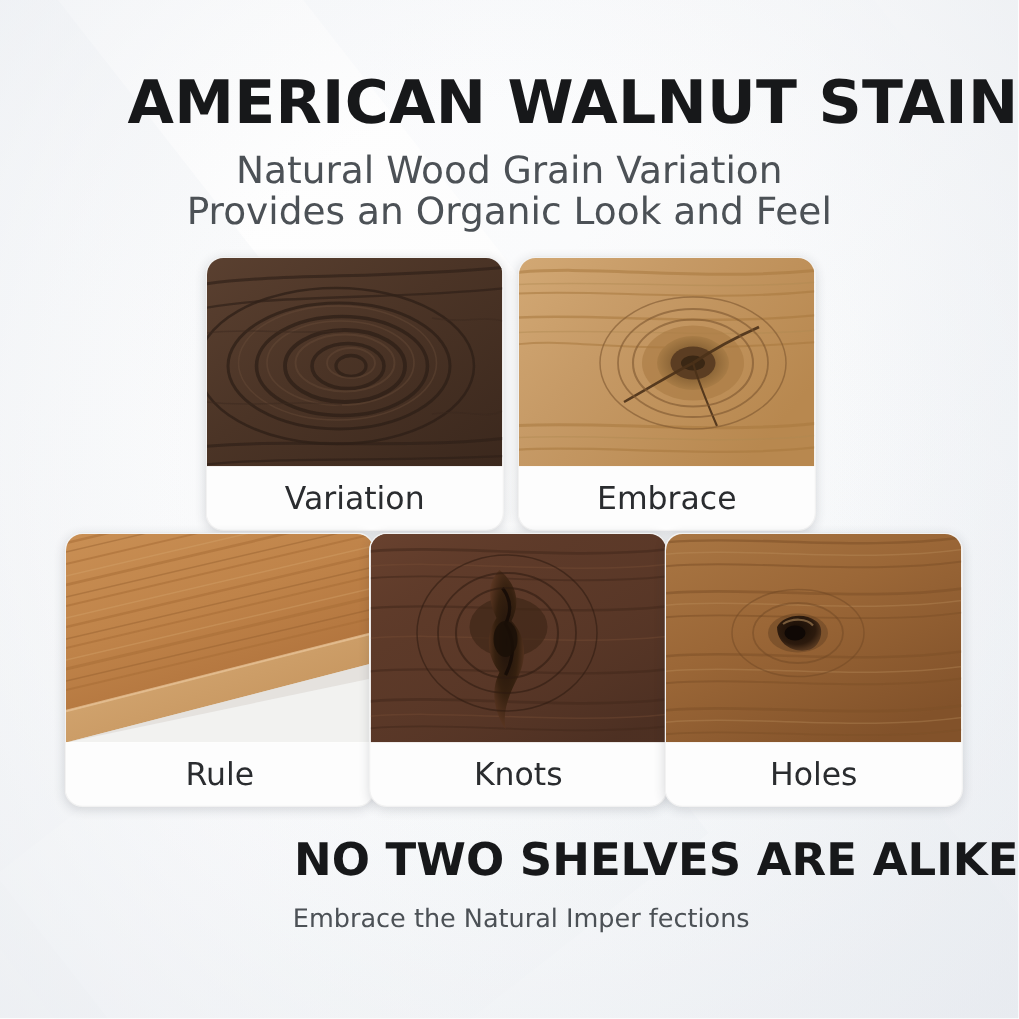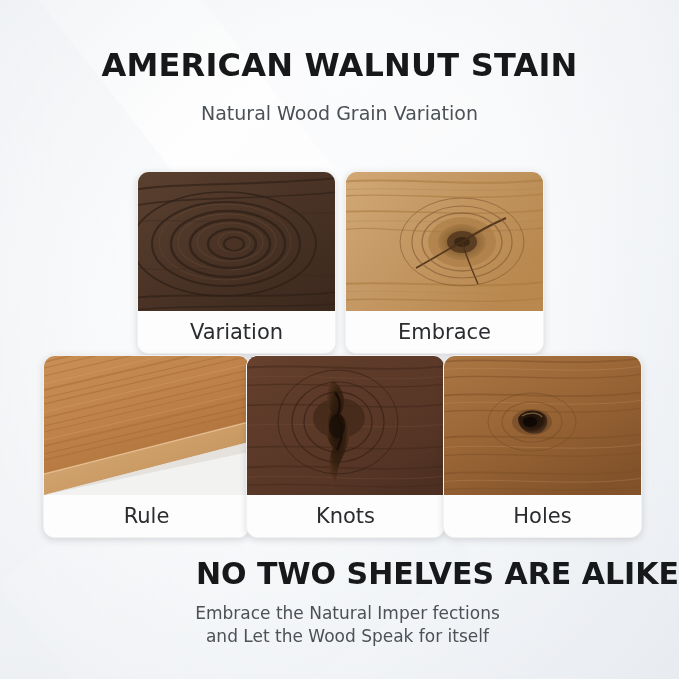--- a/index.html
+++ b/index.html
@@ -38,34 +38,34 @@
     background: radial-gradient(ellipse at 50% 45%, rgba(255,255,255,0) 45%, rgba(226,230,236,0.55) 100%);
     pointer-events: none;
   }
 
   .content { position: relative; z-index: 3; }
 
   .headline {
     position: absolute;
     top: 46px;
     left: 0; right: 0;
-    text-align: center;
-    font-size: 32px;
+    text-align: right;
+    font-size: 40px;
     font-weight: bold;
     letter-spacing: 0.2px;
     color: #17181a;
     font-family: "DejaVu Sans", sans-serif;
   }
   .subhead {
     position: absolute;
     top: 100px;
     left: 0; right: 0;
     text-align: center;
     color: #4c5156;
-    font-size: 19px;
+    font-size: 25px;
     line-height: 27px;
     font-family: "DejaVu Sans", sans-serif;
   }
   .subhead div { white-space: nowrap; }
 
   
   .card {
     position: absolute;
     border-radius: 12px;
     background: #ffffff;
@@ -147,20 +147,21 @@
   <div class="bg-streak streak-b"></div>
   <div class="bg-streak streak-c"></div>
   <div class="vignette"></div>
 
   <div class="content">
 
     <div class="headline">AMERICAN WALNUT STAIN</div>
 
     <div class="subhead">
       <div>Natural Wood Grain Variation</div>
+      <div>Provides an Organic Look and Feel</div>
     </div>
 
     <div class="card" id="card-textures">
       <div class="photo">
         <svg viewBox="0 0 197 139" preserveAspectRatio="none">
           <defs>
             <linearGradient id="txBase" x1="0" y1="0" x2="1" y2="1">
               <stop offset="0%" stop-color="#5a4030"></stop>
               <stop offset="45%" stop-color="#4b3426"></stop>
               <stop offset="100%" stop-color="#3b281d"></stop>
@@ -387,17 +388,16 @@
           </g>
         </svg>
       </div>
       <div class="caption">Holes</div>
     </div>
 
     <div class="footline">NO TWO SHELVES ARE ALIKE</div>
 
     <div class="footsub">
       <div>Embrace the Natural Imper fections</div>
-      <div>and Let the Wood Speak for itself</div>
     </div>
 
   </div>
 </div>
 
 </body></html>

